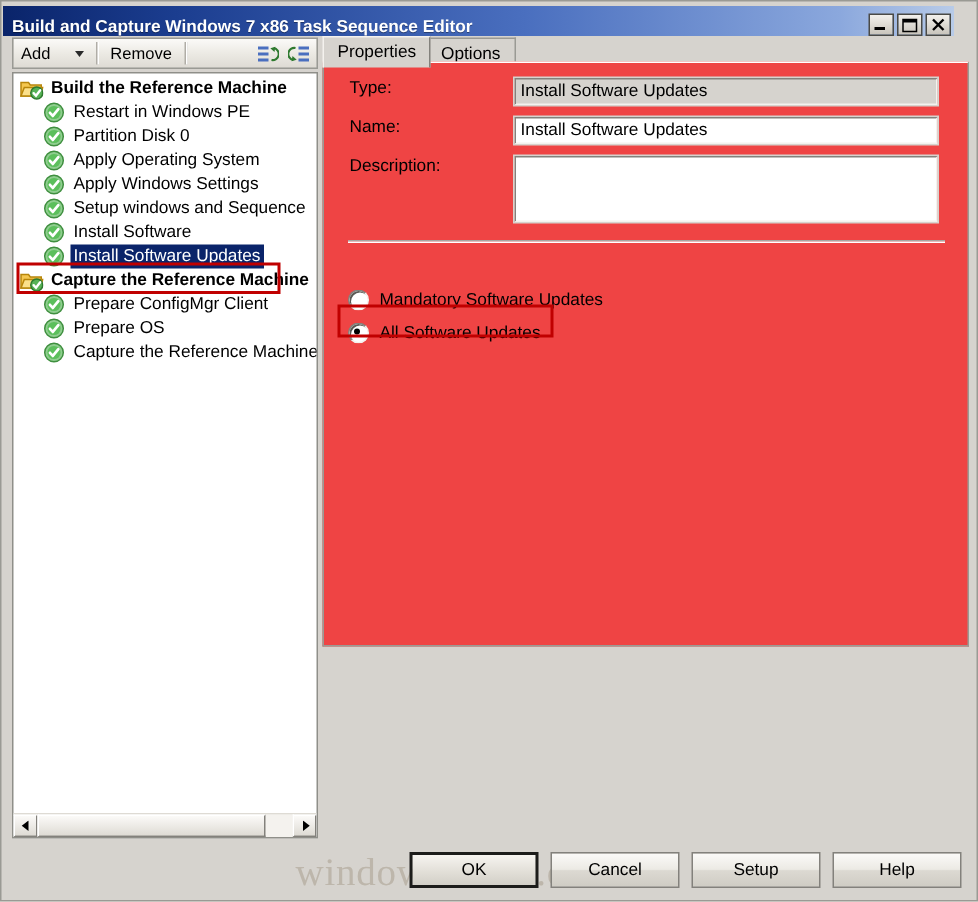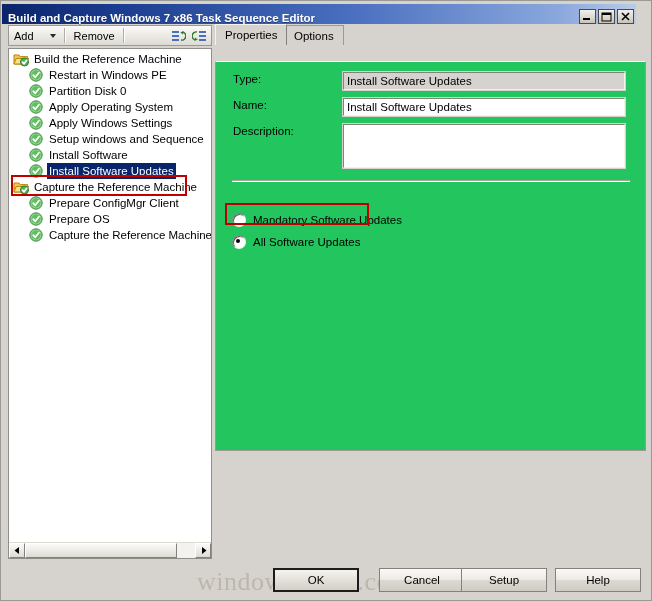--- a/index.html
+++ b/index.html
@@ -117,21 +117,21 @@
     align-items: center;
     height: 16px;
     white-space: nowrap;
     position: relative;
   }
   .node .lbl {
     font-size: 11.5px;
     line-height: 16px;
     padding: 0 2px;
   }
-  .node.group .lbl { font-weight: normal; }
+  .node.group .lbl { font-weight: bold; }
   .node.child { padding-left: 19px; }
   .node.group { padding-left: 4px; }
   .node.selected .lbl {
     background: #0a246a;
     color: #ffffff;
   }
   .ico { width: 16px; height: 16px; flex: 0 0 16px; margin-right: 3px; position: relative; }
 
   
   .redbox {
@@ -206,23 +206,23 @@
     height: 21px;
     font-weight: normal;
     border-color: #f4f2ee #83817c #d6d3ce #f4f2ee;
     z-index: 2;
   }
   #tab-properties { left: 0; }
   #tab-options { left: 69px; }
 
   #tabpane {
     position: absolute;
-    left: 214px; top: 60px;
+    left: 214px; top: 40px;
     width: 431px; height: 390px;
-    background: #22c55e;
+    background: #ef4444;
     border: 1px solid #9a9a94;
     border-top-color: #ffffff;
     box-sizing: border-box;
   }
 
   
   .frow { position: absolute; display: flex; align-items: flex-start; }
   .flabel { width: 110px; font-size: 11.5px; line-height: 14px; }
   .finput {
     box-sizing: border-box;
@@ -297,21 +297,21 @@
     font-size: 11.5px;
     color: #000;
     display: flex; align-items: center; justify-content: center;
     z-index: 5;
   }
   #btn-ok {
     left: 272px; top: 567px;
     border: 2px solid #1c1c1a;
     background: linear-gradient(to bottom, #f6f4f0 0%, #e4e1da 50%, #d2cfc7 100%);
   }
-  #btn-cancel { left: 378px; top: 567px; }
+  #btn-cancel { left: 366px; top: 567px; }
   #btn-apply  { left: 460px; top: 567px; }
   #btn-help   { left: 554px; top: 567px; }
 
   
   #watermark {
     position: absolute;
     left: 196px; top: 566px;
     font-size: 26px;
     color: #b9b2a6;
     opacity: .85;

